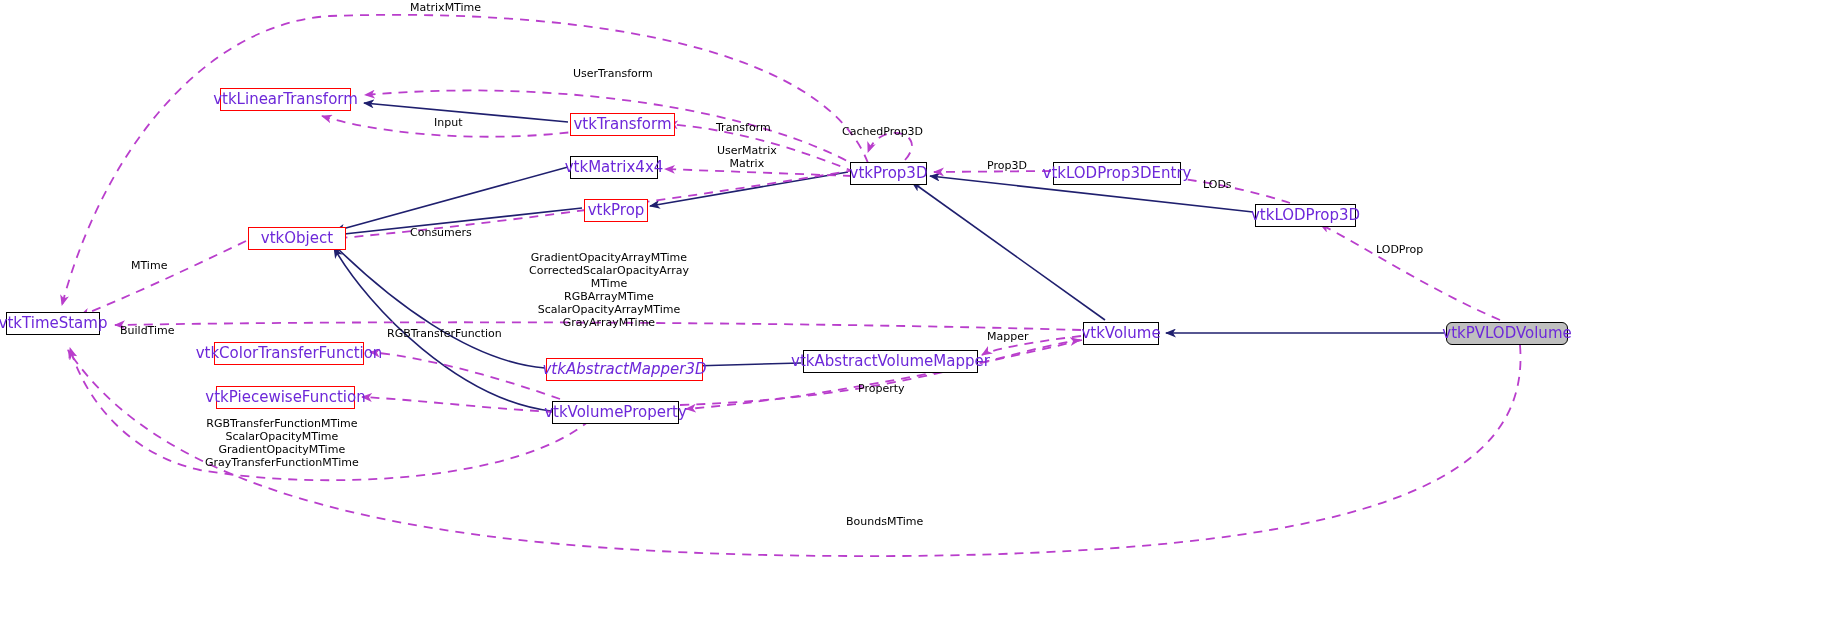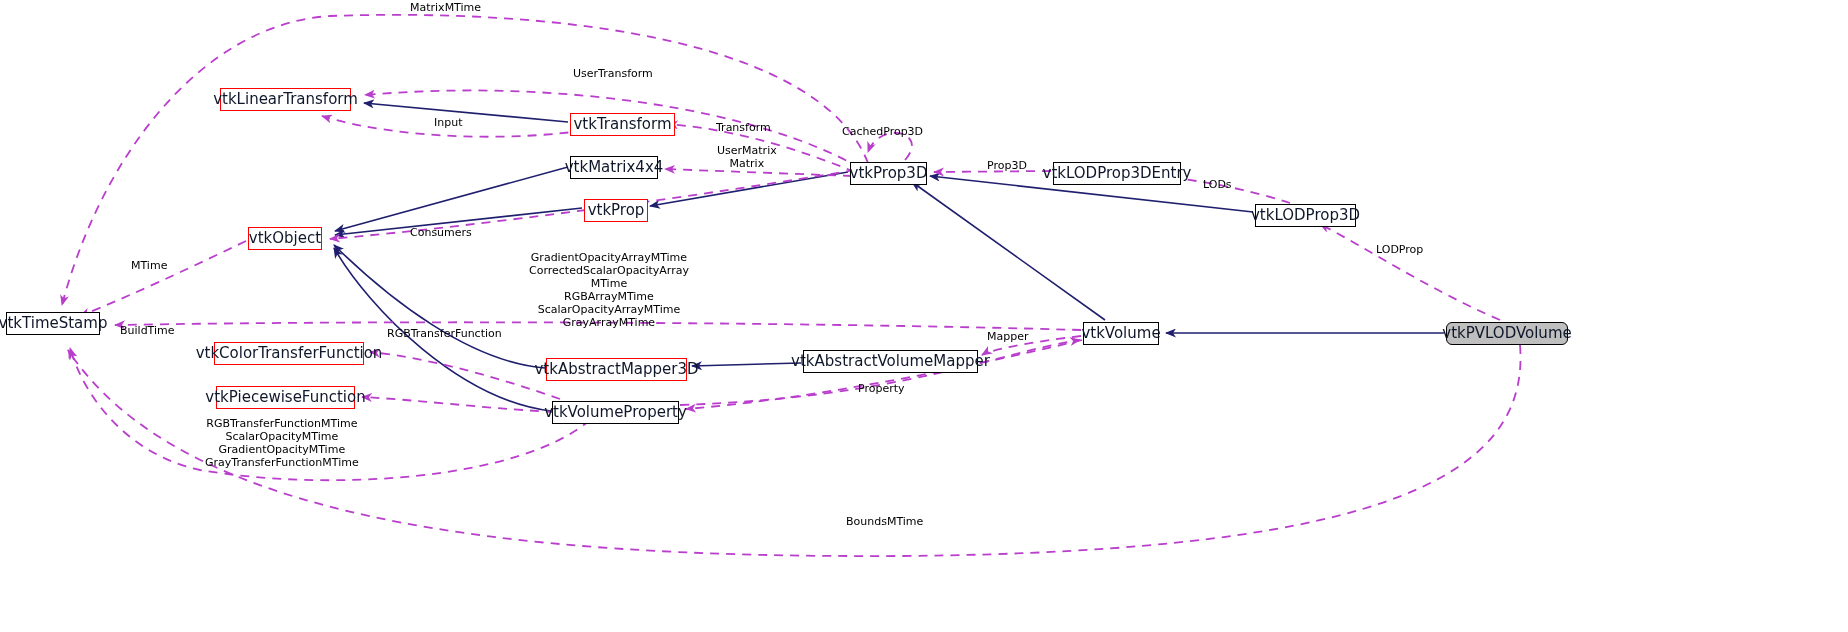--- a/index.html
+++ b/index.html
@@ -26,21 +26,21 @@
   }
   .node {
     position: absolute;
     box-sizing: border-box;
     display: flex;
     align-items: center;
     justify-content: center;
     background: #ffffff;
     border: 1px solid #000000;
     font-size: 15px;
-    color: #0f172a;
+    color: #6d28d9;
     line-height: 1;
     white-space: nowrap;
     padding: 0 7px;
     height: 23px;
   }
   .node.red {
     border: 1.6px solid #ff0000;
   }
   .node.current {
     background: #bfbfbf;
@@ -137,21 +137,21 @@
   </svg>
 
   <div class="node plain" style="left:6px; top:312px; width:94px;">
     <span>vtkTimeStamp</span>
   </div>
 
   <div class="node red" style="left:220px; top:88px; width:131px;">
     <span>vtkLinearTransform</span>
   </div>
 
-  <div class="node red" style="left:248px; top:227px; width:74px;">
+  <div class="node red" style="left:248px; top:227px; width:98px;">
     <span>vtkObject</span>
   </div>
 
   <div class="node red" style="left:214px; top:342px; width:150px;">
     <span>vtkColorTransferFunction</span>
   </div>
 
   <div class="node red" style="left:216px; top:386px; width:139px;">
     <span>vtkPiecewiseFunction</span>
   </div>
@@ -161,21 +161,21 @@
   </div>
 
   <div class="node plain" style="left:570px; top:156px; width:88px;">
     <span>vtkMatrix4x4</span>
   </div>
 
   <div class="node red" style="left:584px; top:199px; width:64px;">
     <span>vtkProp</span>
   </div>
 
-  <div class="node red" style="left:546px; top:358px; width:141px;">
+  <div class="node red" style="left:546px; top:358px; width:157px;font-style:italic;">
     <span>vtkAbstractMapper3D</span>
   </div>
 
   <div class="node plain" style="left:552px; top:401px; width:127px;">
     <span>vtkVolumeProperty</span>
   </div>
 
   <div class="node plain" style="left:803px; top:350px; width:175px;">
     <span>vtkAbstractVolumeMapper</span>
   </div>

